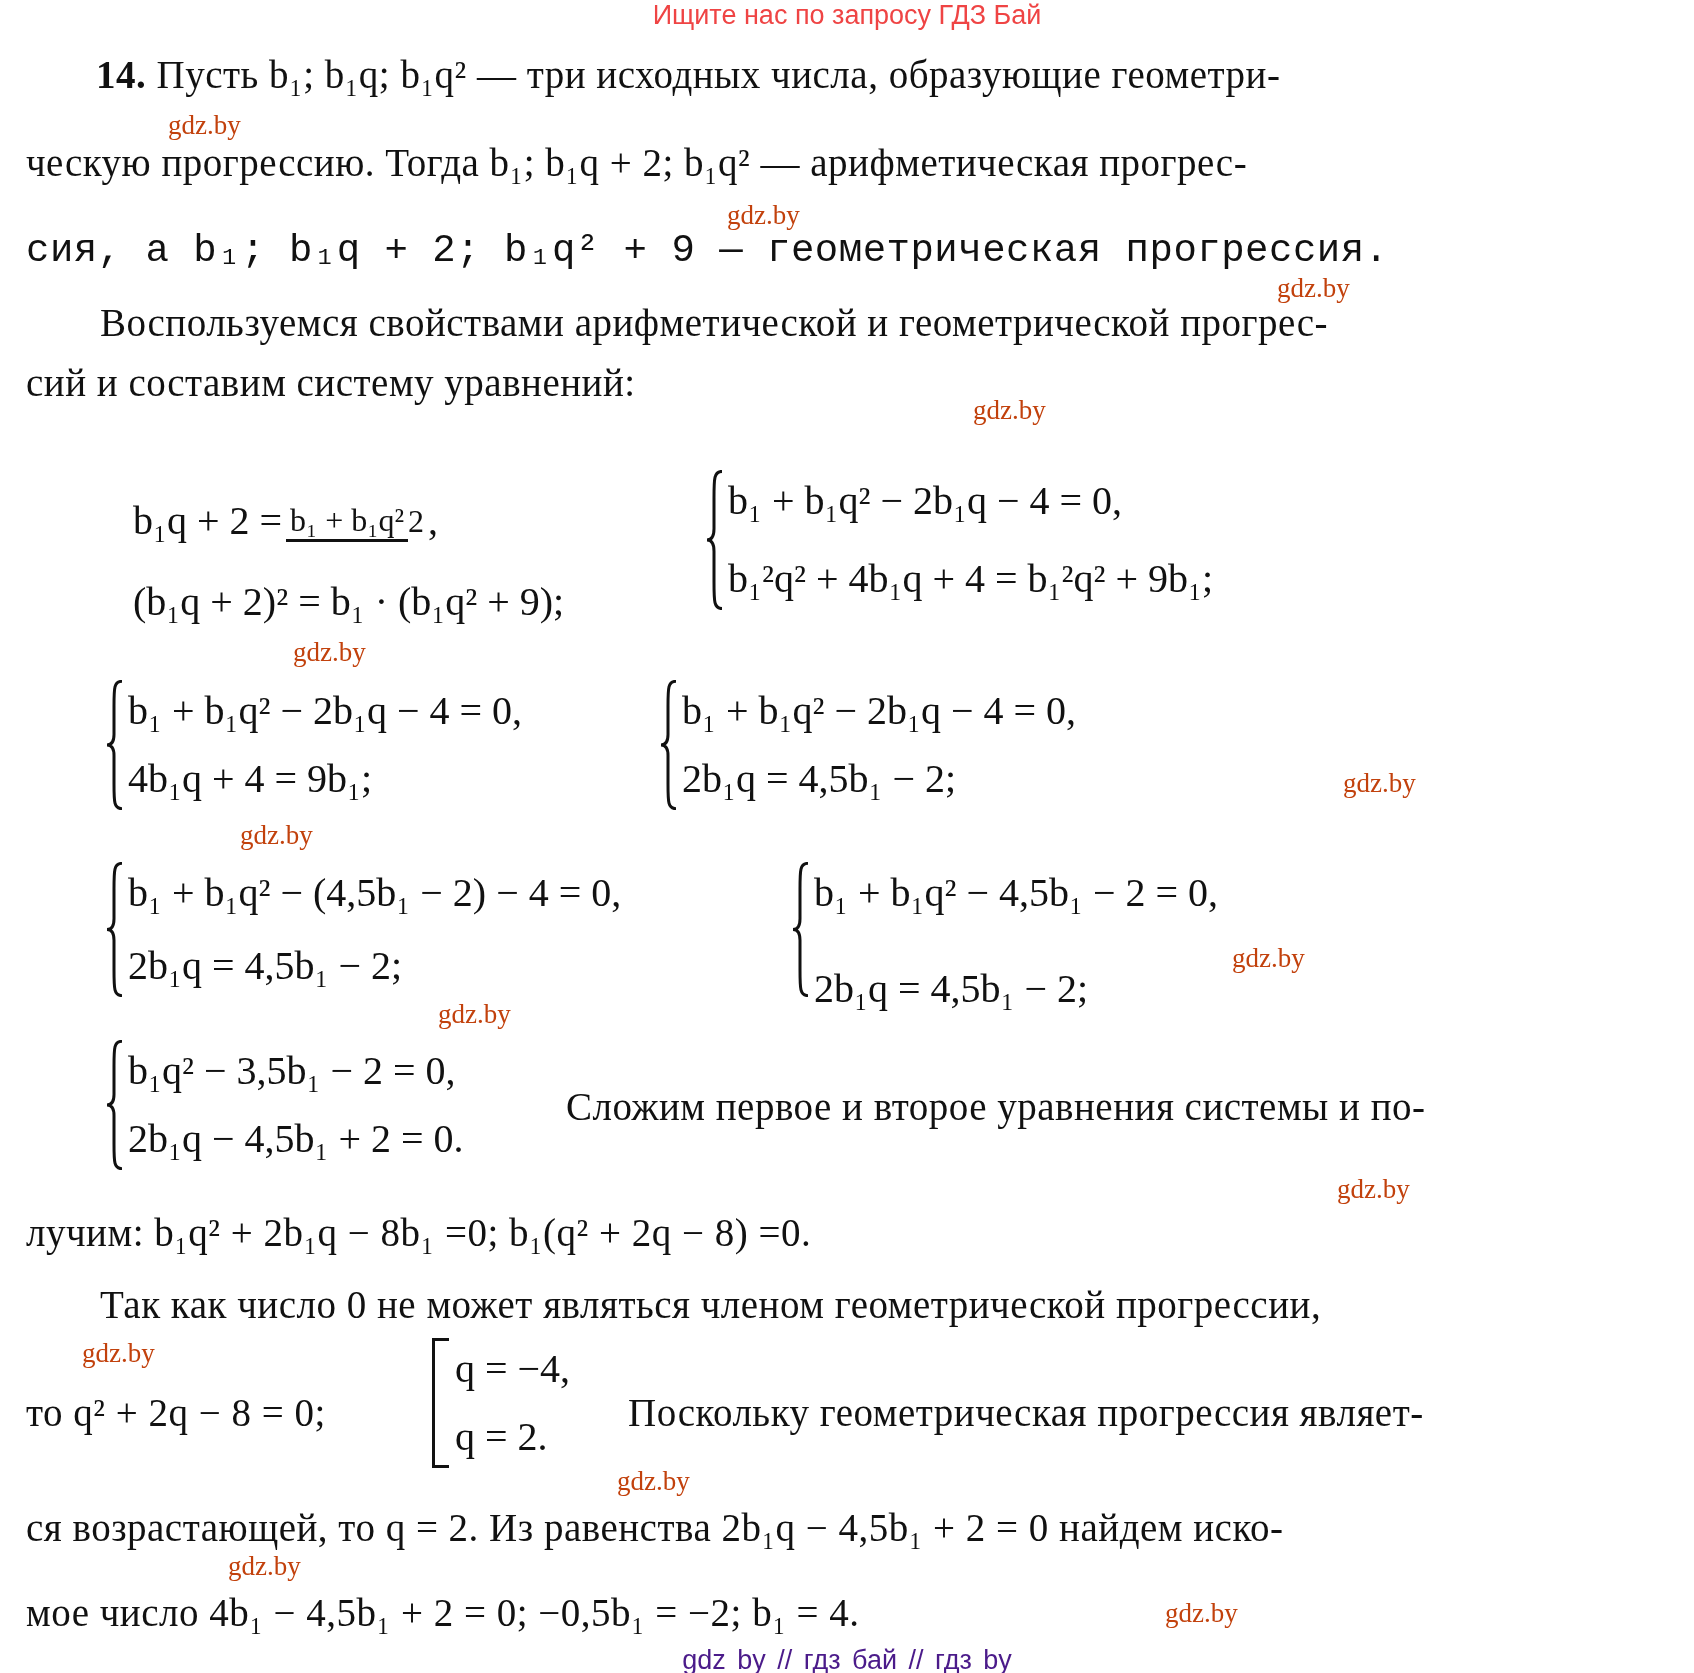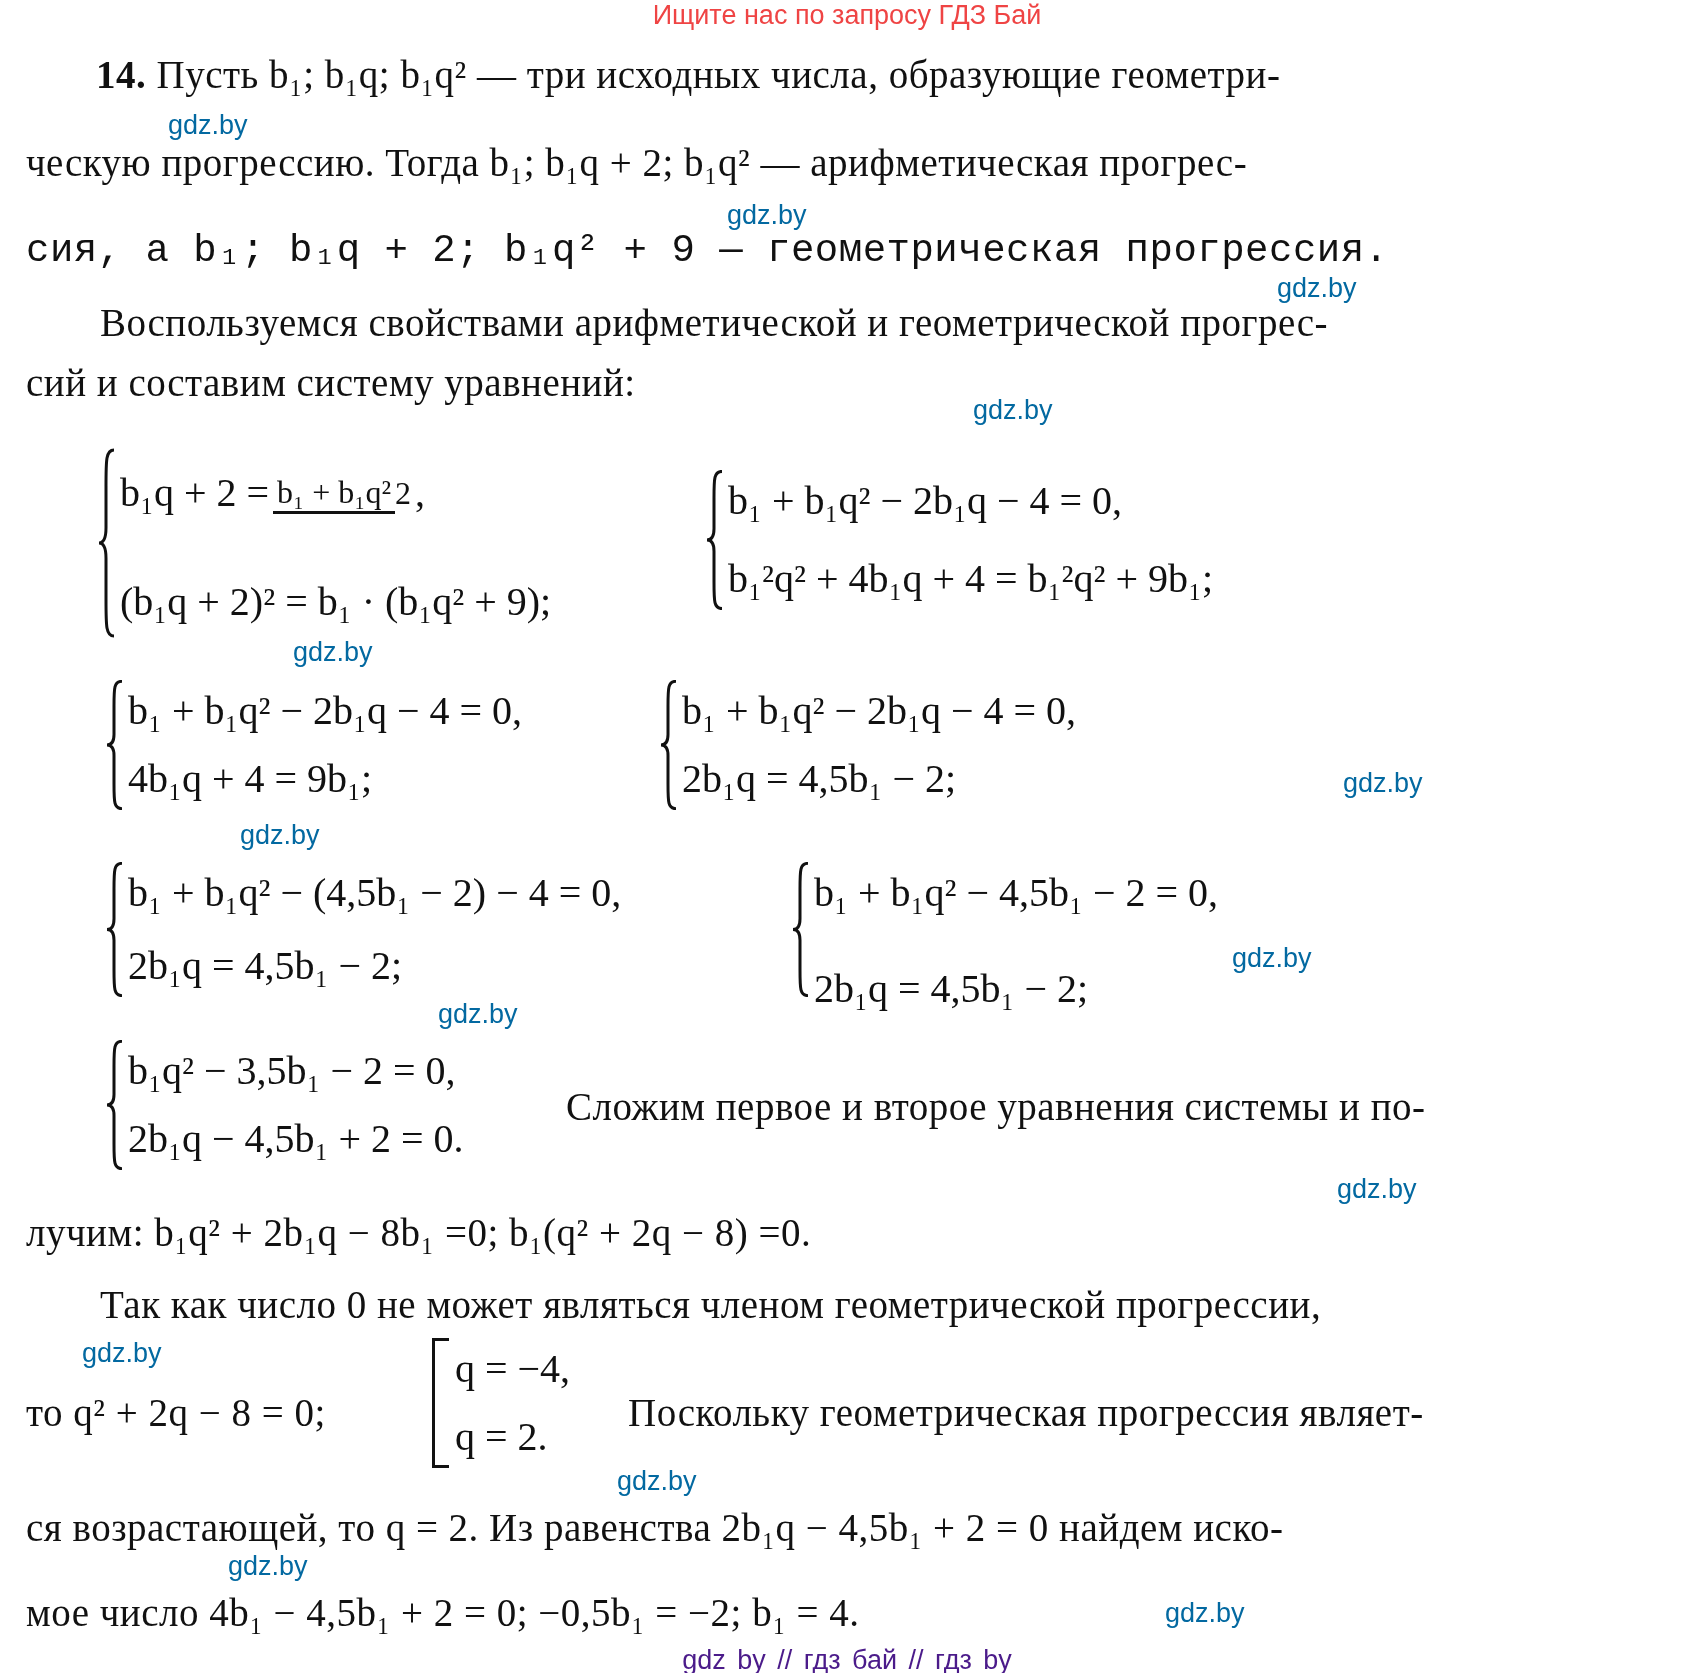--- a/index.html
+++ b/index.html
@@ -14,22 +14,22 @@
     font-size: 27px; line-height: 30px; color: #ef4444;
   }
   .footer-banner {
     position: absolute; top: 1645px; left: 0; width: 1694px; text-align: center;
     font-family: "Liberation Sans", "DejaVu Sans", sans-serif;
     font-size: 27px; line-height: 30px; color: #4b1b8a;
     word-spacing: 4px;
   }
   .wm {
     position: absolute; white-space: nowrap;
-    font-family: Liberation Sans, sans-serif;
-    font-size: 27px; line-height: 30px; color: #0369a1;
+    font-family: Liberation Serif, serif;
+    font-size: 27px; line-height: 30px; color: #c2410c;
   }
   .line {
     position: absolute; white-space: nowrap;
     font-family: "Liberation Serif", "DejaVu Serif", serif;
     font-size: 39px; line-height: 46px; color: #111111;
     letter-spacing: 0.5px;
   }
   .num { font-weight: bold; }
   .sys {
     position: absolute; display: flex; align-items: stretch;
@@ -63,21 +63,21 @@
 <div class="line" style="left:26px; top:140px;">ческую  прогрессию.  Тогда  b₁;  b₁q + 2;  b₁q²  —  арифметическая  прогрес-</div>
 <div class="wm" style="left:727px; top:200px;">gdz.by</div>
 
 <div class="line" style="left:26px; top:228px;font-family:Liberation Mono, monospace;">сия, а b₁;  b₁q + 2;  b₁q² + 9 — геометрическая прогрессия.</div>
 <div class="wm" style="left:1277px; top:273px;">gdz.by</div>
 
 <div class="line" style="left:100px; top:300px;">Воспользуемся свойствами арифметической и геометрической прогрес-</div>
 <div class="line" style="left:26px; top:360px;">сий и составим систему уравнений:</div>
 <div class="wm" style="left:973px; top:395px;">gdz.by</div>
 
-<div class="sys big" style="left:98px; top:448px; height:190px;">
+<div class="sys big" style="left:111px; top:448px; height:190px;align-items:flex-end;">
   <div class="brace">
     <svg viewBox="0 0 18 100" preserveAspectRatio="none">
         <path d="M16,1 C8,1 8,6 8,20 L8,42 C8,48 5,50 1,50 C5,50 8,52 8,58 L8,80 C8,94 8,99 16,99" fill="none" stroke="#111" stroke-width="3" vector-effect="non-scaling-stroke"></path>
       </svg>
   </div>
   <div class="rows" style="padding-left:4px;">
     <div class="row" style="height:90px; line-height:90px; display:flex; align-items:center;">
       <span>b₁q + 2 = </span>
       <span style="display:inline-flex; flex-direction:row; align-items:center; font-size:32px; line-height:38px; margin:0 4px;">
         <span style="border-bottom:3px solid #111; padding:0 4px;">b₁ + b₁q²</span>

